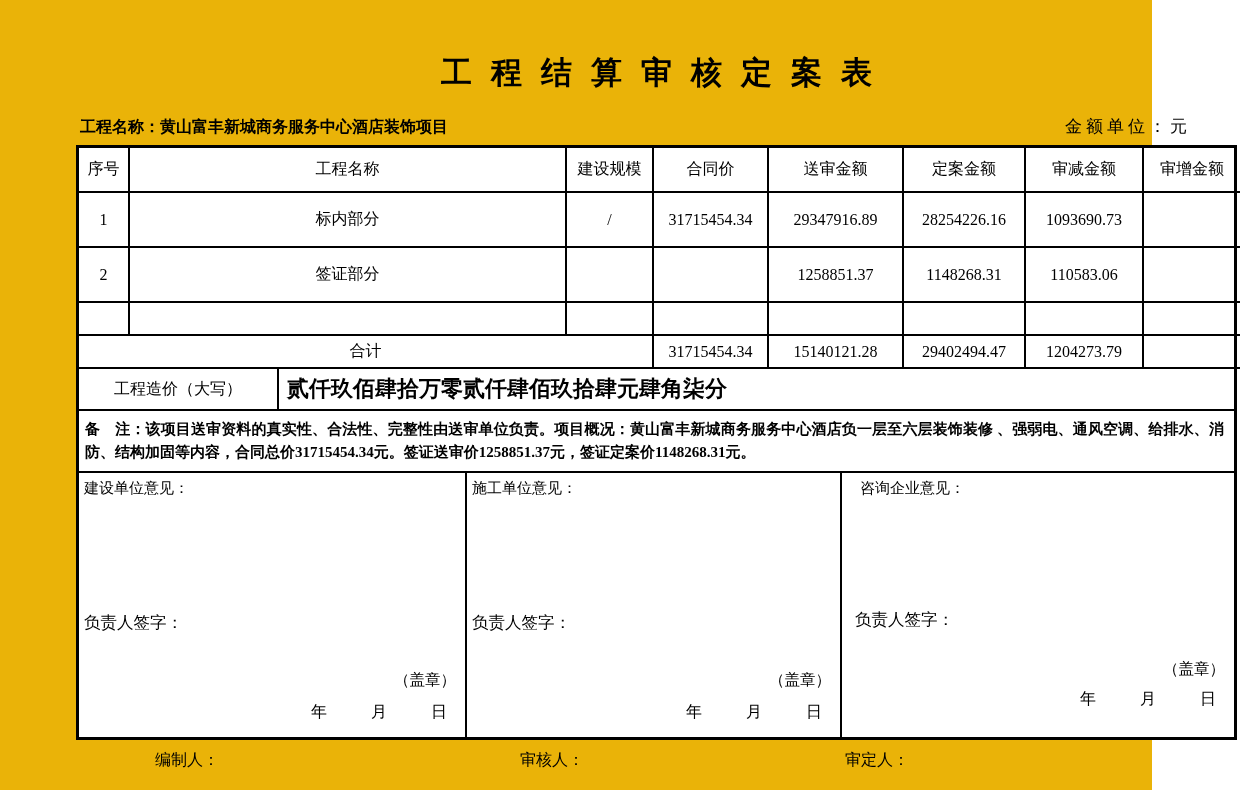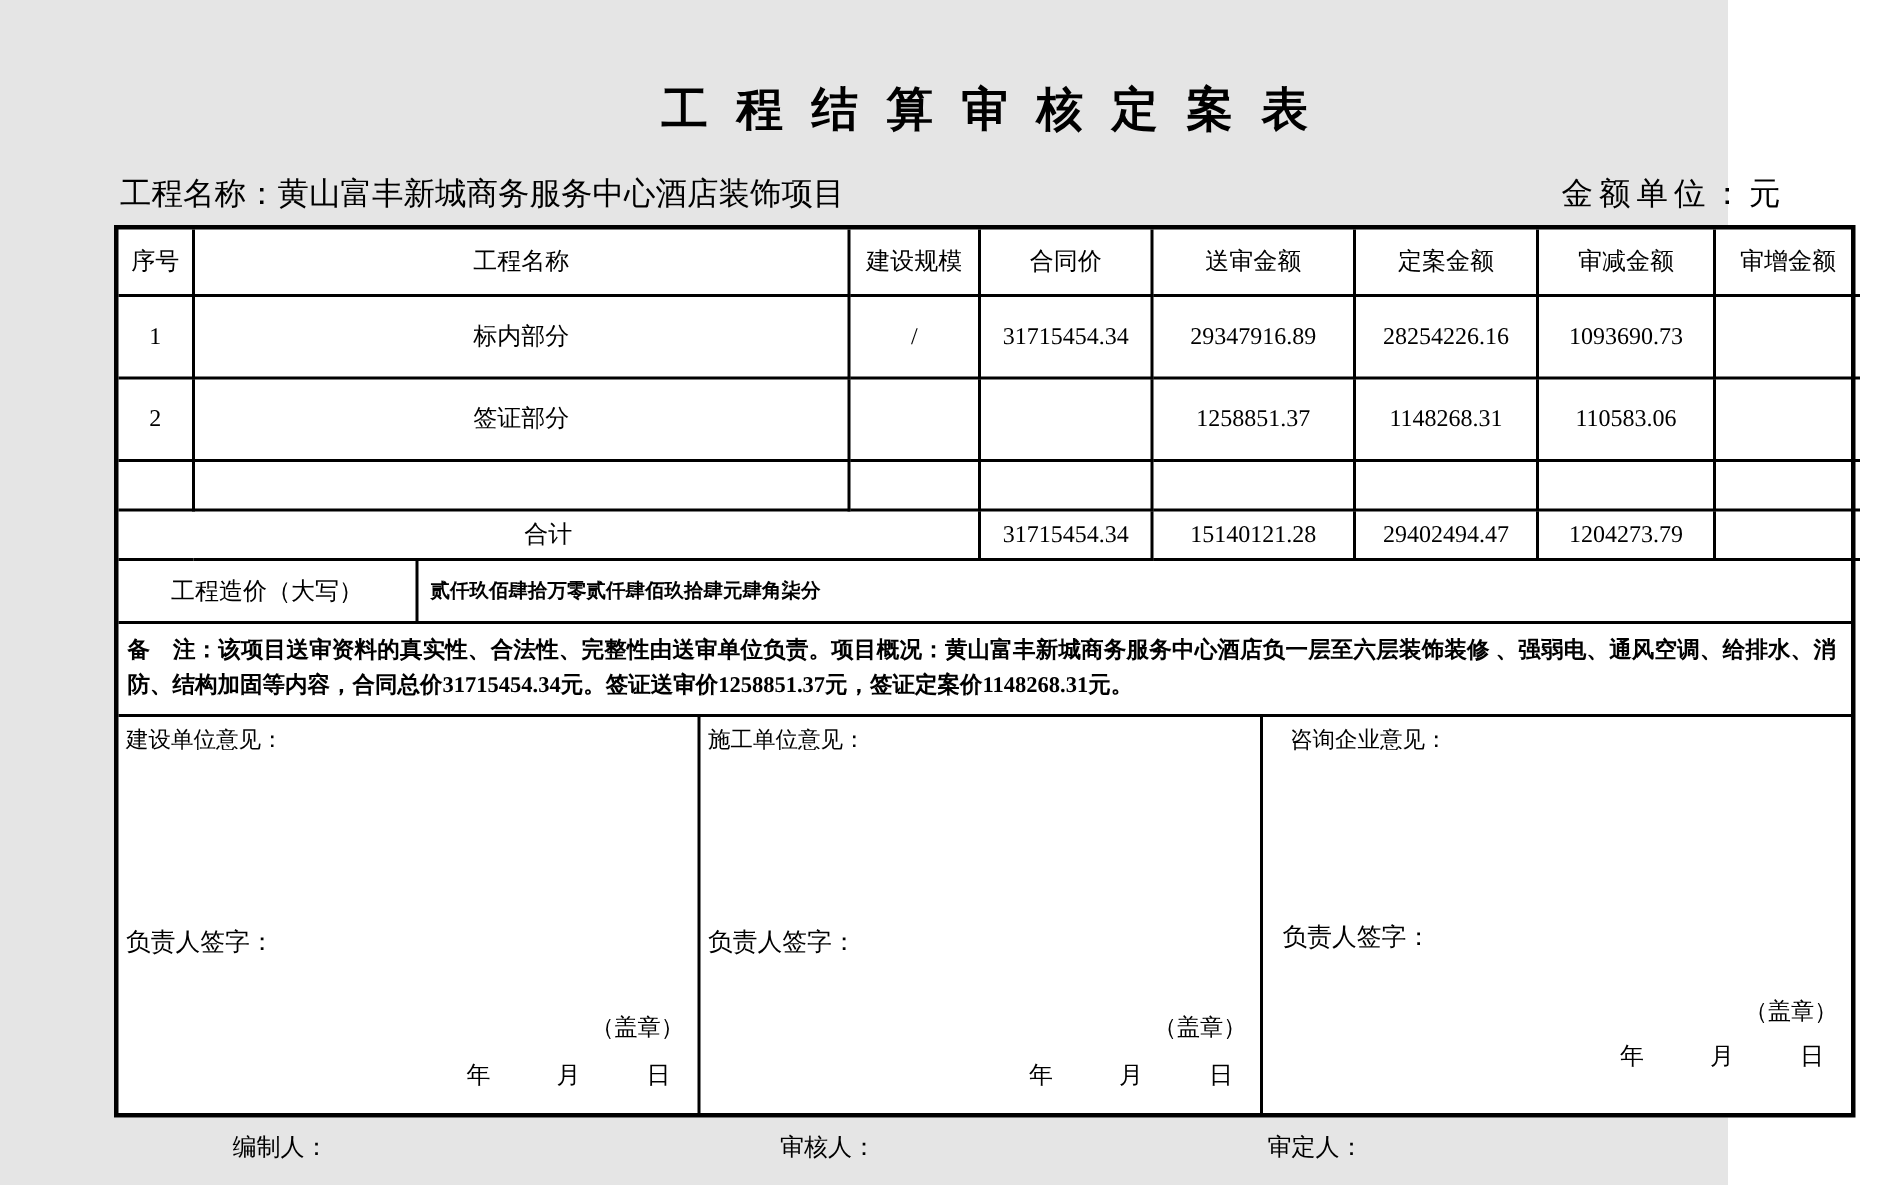--- a/index.html
+++ b/index.html
@@ -2,37 +2,37 @@
 <html><head>
 <meta charset="utf-8">
 <style>
   html,body { margin:0; padding:0; background:#ffffff; }
   body {
     width:1260px; height:790px;
     font-family:"Liberation Serif","DejaVu Serif",serif;
     color:#000;
     overflow:hidden;
   }
-  .sheet { position:relative; width:1152px; height:790px; background:#e5e5e5; }
+  .sheet { position:relative; width:1152px; height:790px; background:#eab308; }
 
   .doc-title {
     margin-left:76px; width:1161px;
     padding-top:52px;
     text-align:center;
     font-size:31px; font-weight:bold;
     letter-spacing:19px; text-indent:19px;
     white-space:nowrap;
   }
 
   .subheader {
     display:flex; justify-content:space-between; align-items:flex-end;
     margin:21px 0 7px 76px; width:1161px; box-sizing:border-box;
   }
-  .project-name { font-weight:normal; font-size:21px; padding-left:4px; white-space:nowrap; }
-  .unit-label { font-size:21px; letter-spacing:4px; padding-right:46px; white-space:nowrap; }
+  .project-name { font-weight:bold; font-size:16px; padding-left:4px; white-space:nowrap; }
+  .unit-label { font-size:17px; letter-spacing:4px; padding-right:46px; white-space:nowrap; }
 
   .form-box {
     margin-left:76px; width:1161px;
     border:3px solid #000; box-sizing:border-box;
     background:#fff;
   }
 
   table.grid { border-collapse:collapse; width:100%; table-layout:fixed; }
   table.grid td {
     border-right:2px solid #000; border-bottom:2px solid #000;
@@ -46,21 +46,21 @@
   tr.r-total td { height:31px; }
 
   .cost-row { display:flex; border-bottom:2px solid #000; height:40px; }
   .cost-label {
     width:200px; flex:0 0 200px; border-right:2px solid #000;
     display:flex; align-items:center; justify-content:center;
     font-size:16px; box-sizing:border-box; white-space:nowrap;
   }
   .cost-value {
     flex:1; display:flex; align-items:center;
-    padding-left:8px; font-weight:bold; font-size:13px; white-space:nowrap; overflow:hidden;
+    padding-left:8px; font-weight:bold; font-size:22px; white-space:nowrap; overflow:hidden;
   }
 
   .remarks-row {
     border-bottom:2px solid #000;
     padding:7px 10px 7px 6px;
     font-size:15px; font-weight:bold; line-height:23px;
     min-height:46px; box-sizing:border-box;
     text-align:justify;
   }
 

